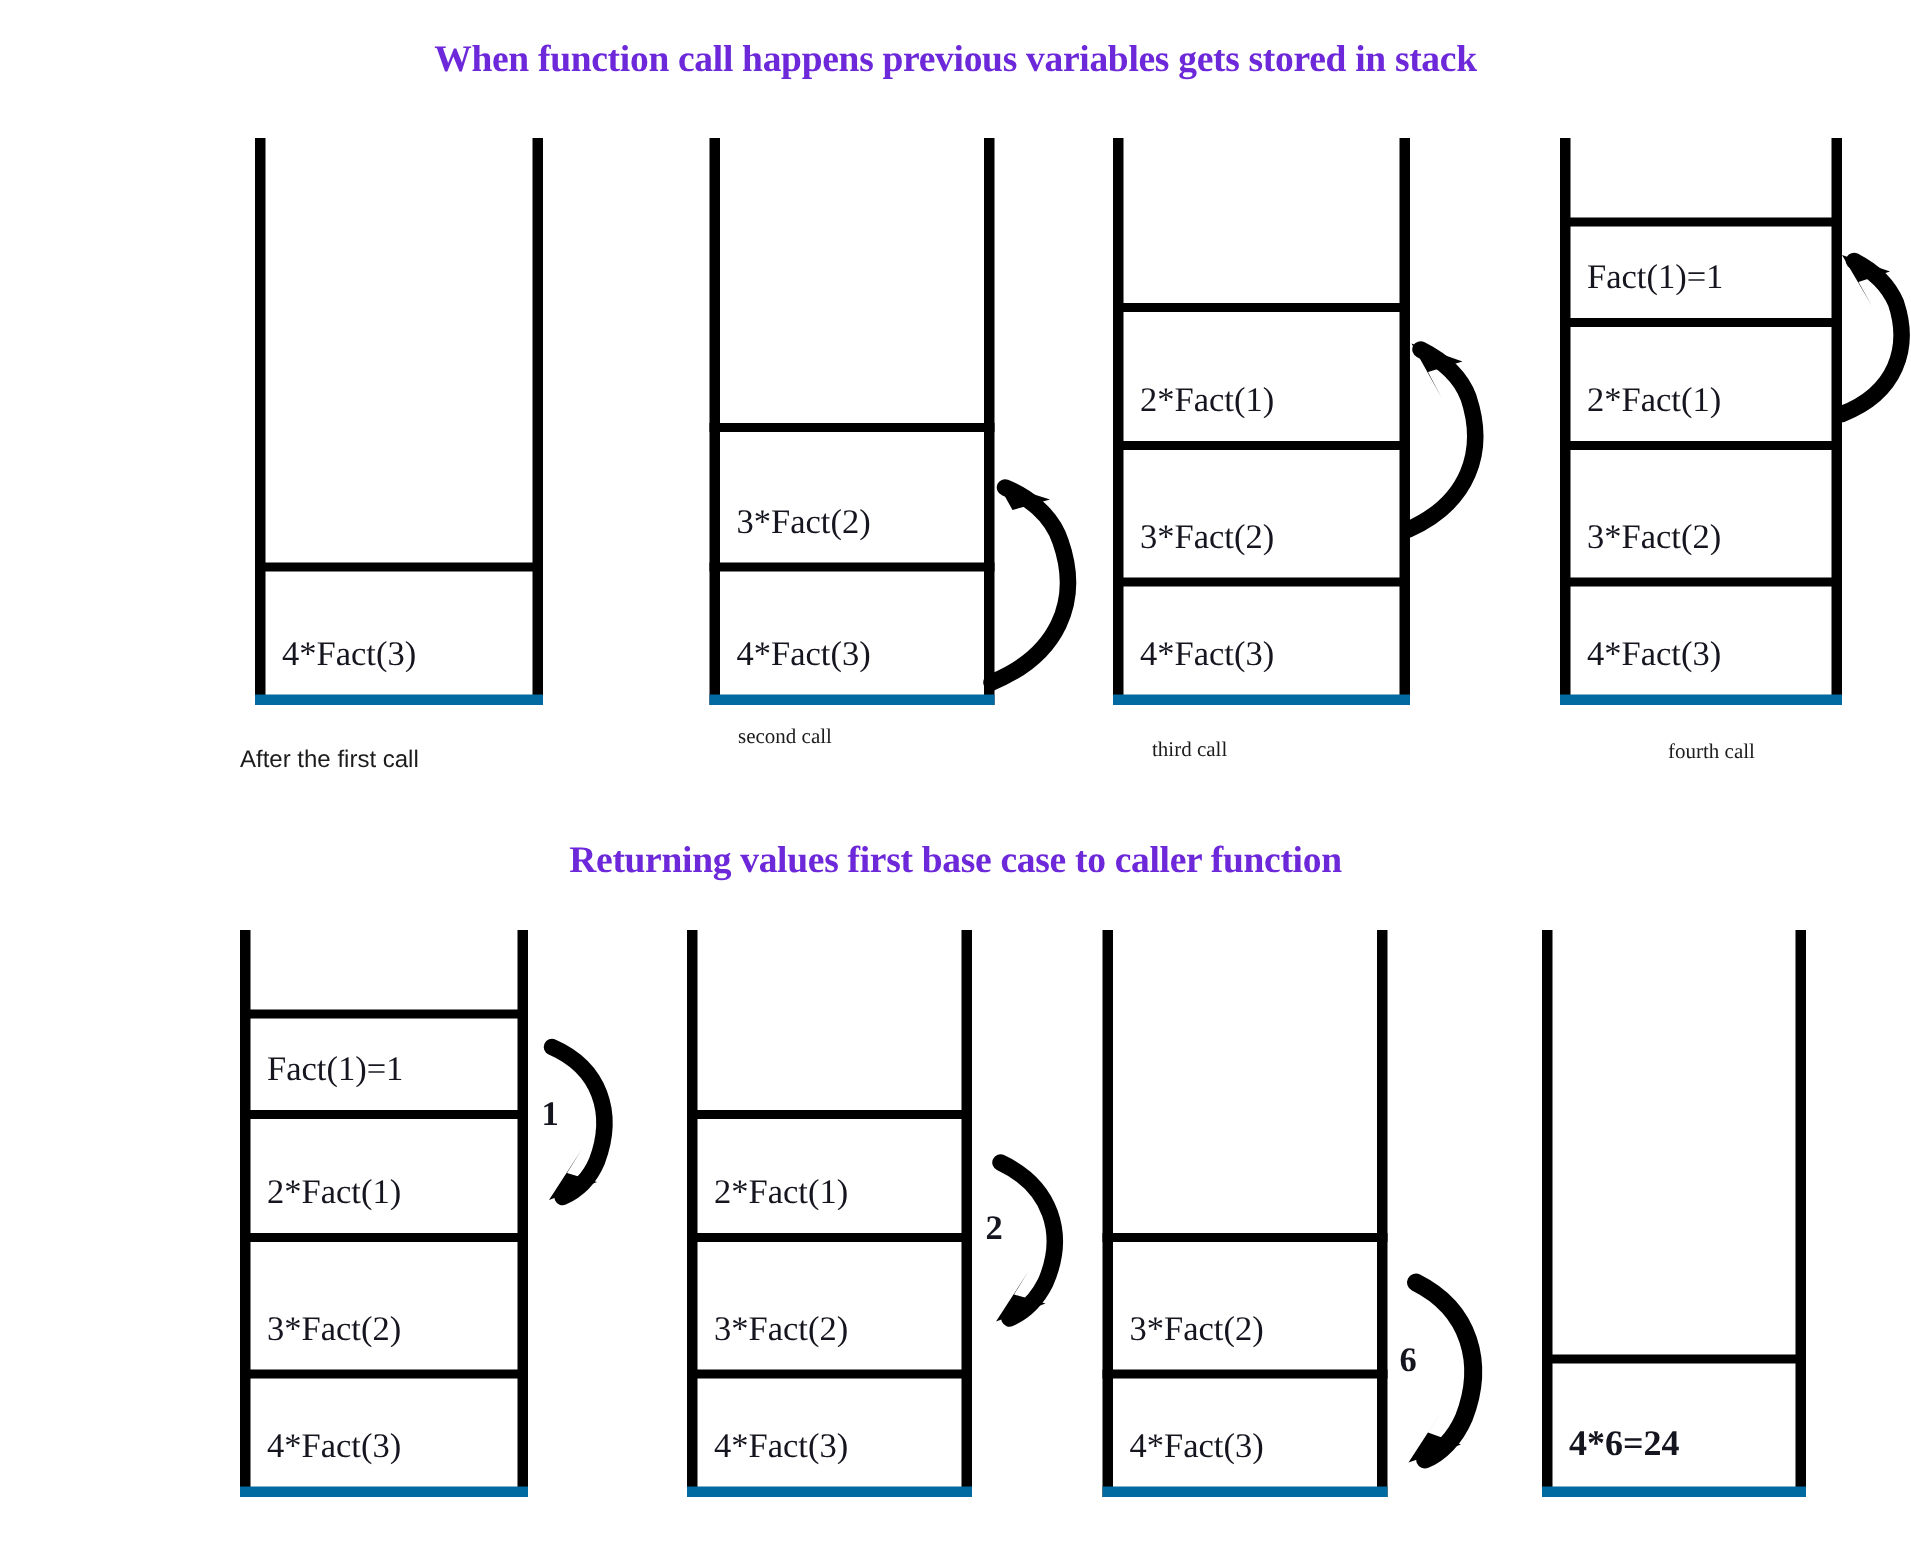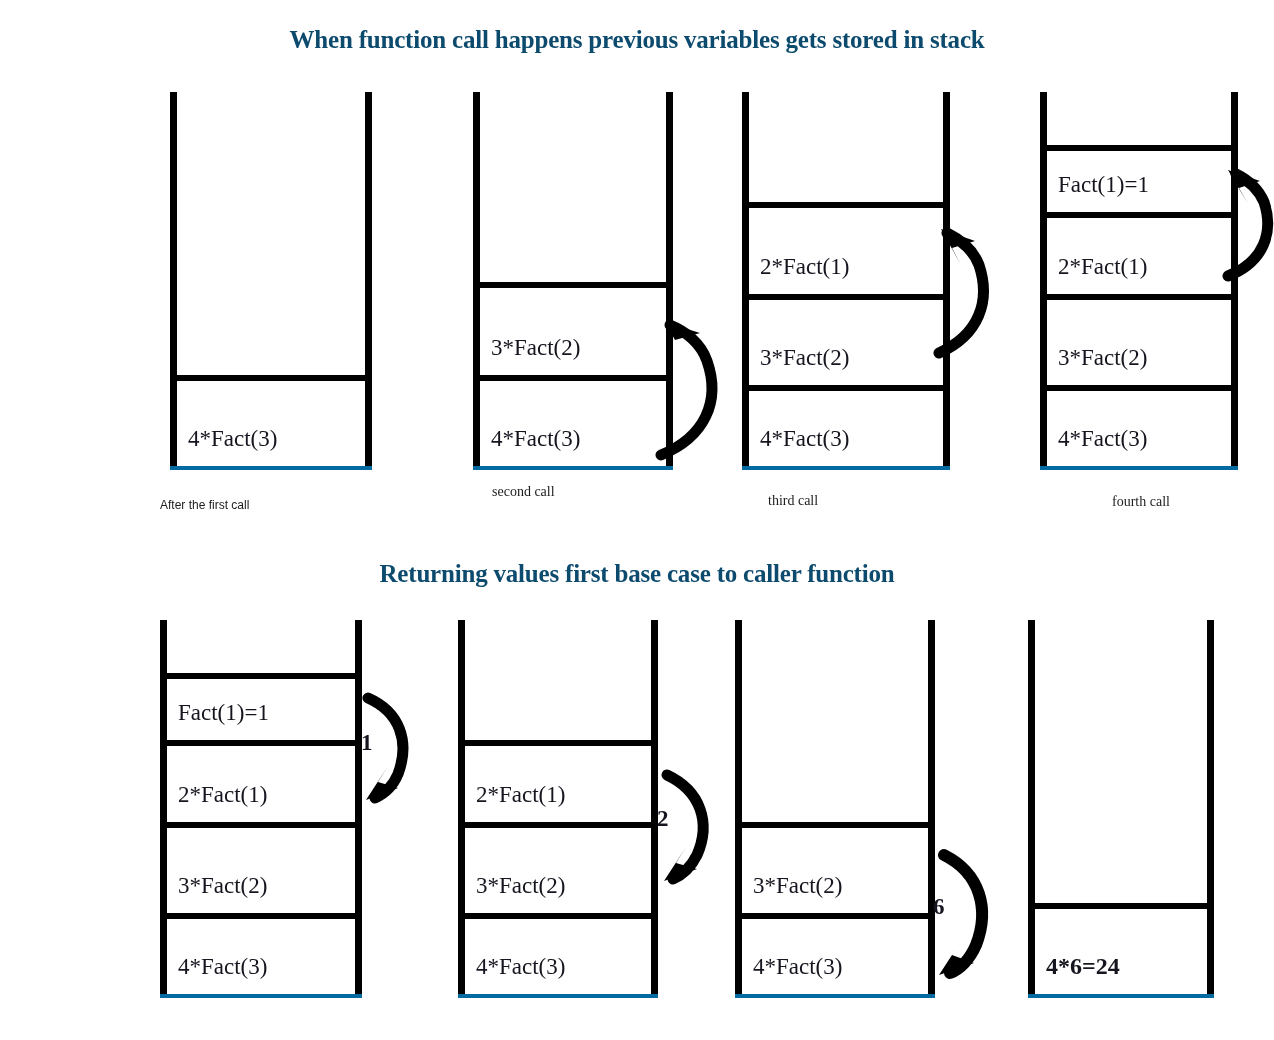--- a/index.html
+++ b/index.html
@@ -14,47 +14,46 @@
     background: #ffffff;
     overflow: hidden;
     font-family: "Liberation Serif", serif;
   }
   .section-title {
     position: absolute;
     width: 100%;
     text-align: center;
     font-family: "Liberation Serif", serif;
     font-weight: bold;
-    color: #0c4a6e;
+    color: #6d28d9;
     letter-spacing: -0.2px;
   }
   #title-top { top: 26px; left: 0; font-size: 25px; }
   #title-bottom { top: 560px; left: 0; font-size: 25px; }
 
   
   .stack {
     position: absolute;
-    padding-left: 10px;
   }
   .wall {
     position: absolute;
     background: #000000;
     width: 7px;
   }
   .wall-left  { left: 0; }
   .wall-right { right: 0; }
   .cellbox {
     position: absolute;
     left: 0;
     right: 0;
     box-sizing: border-box;
     border-top: 6px solid #000000;
   }
   .cellbox.bottom-closed {
-    border-bottom: 4px solid #0369a1;
+    border-bottom: 7px solid #0369a1;
   }
   .cell-label {
     position: absolute;
     left: 18px;
     bottom: 14px;
     font-family: "Liberation Serif", serif;
     font-size: 23px;
     color: #15151f;
     white-space: nowrap;
   }
@@ -62,21 +61,21 @@
     font-weight: bold;
     font-size: 24px;
   }
   .caption {
     position: absolute;
     white-space: nowrap;
     color: #1c1c1c;
   }
   .caption.sans {
     font-family: "Liberation Sans", sans-serif;
-    font-size: 12px;
+    font-size: 16px;
     text-align: center;
   }
   .caption.serif {
     font-family: "Liberation Serif", serif;
     font-size: 14px;
   }
   .arrow-svg {
     position: absolute;
     overflow: visible;
   }

